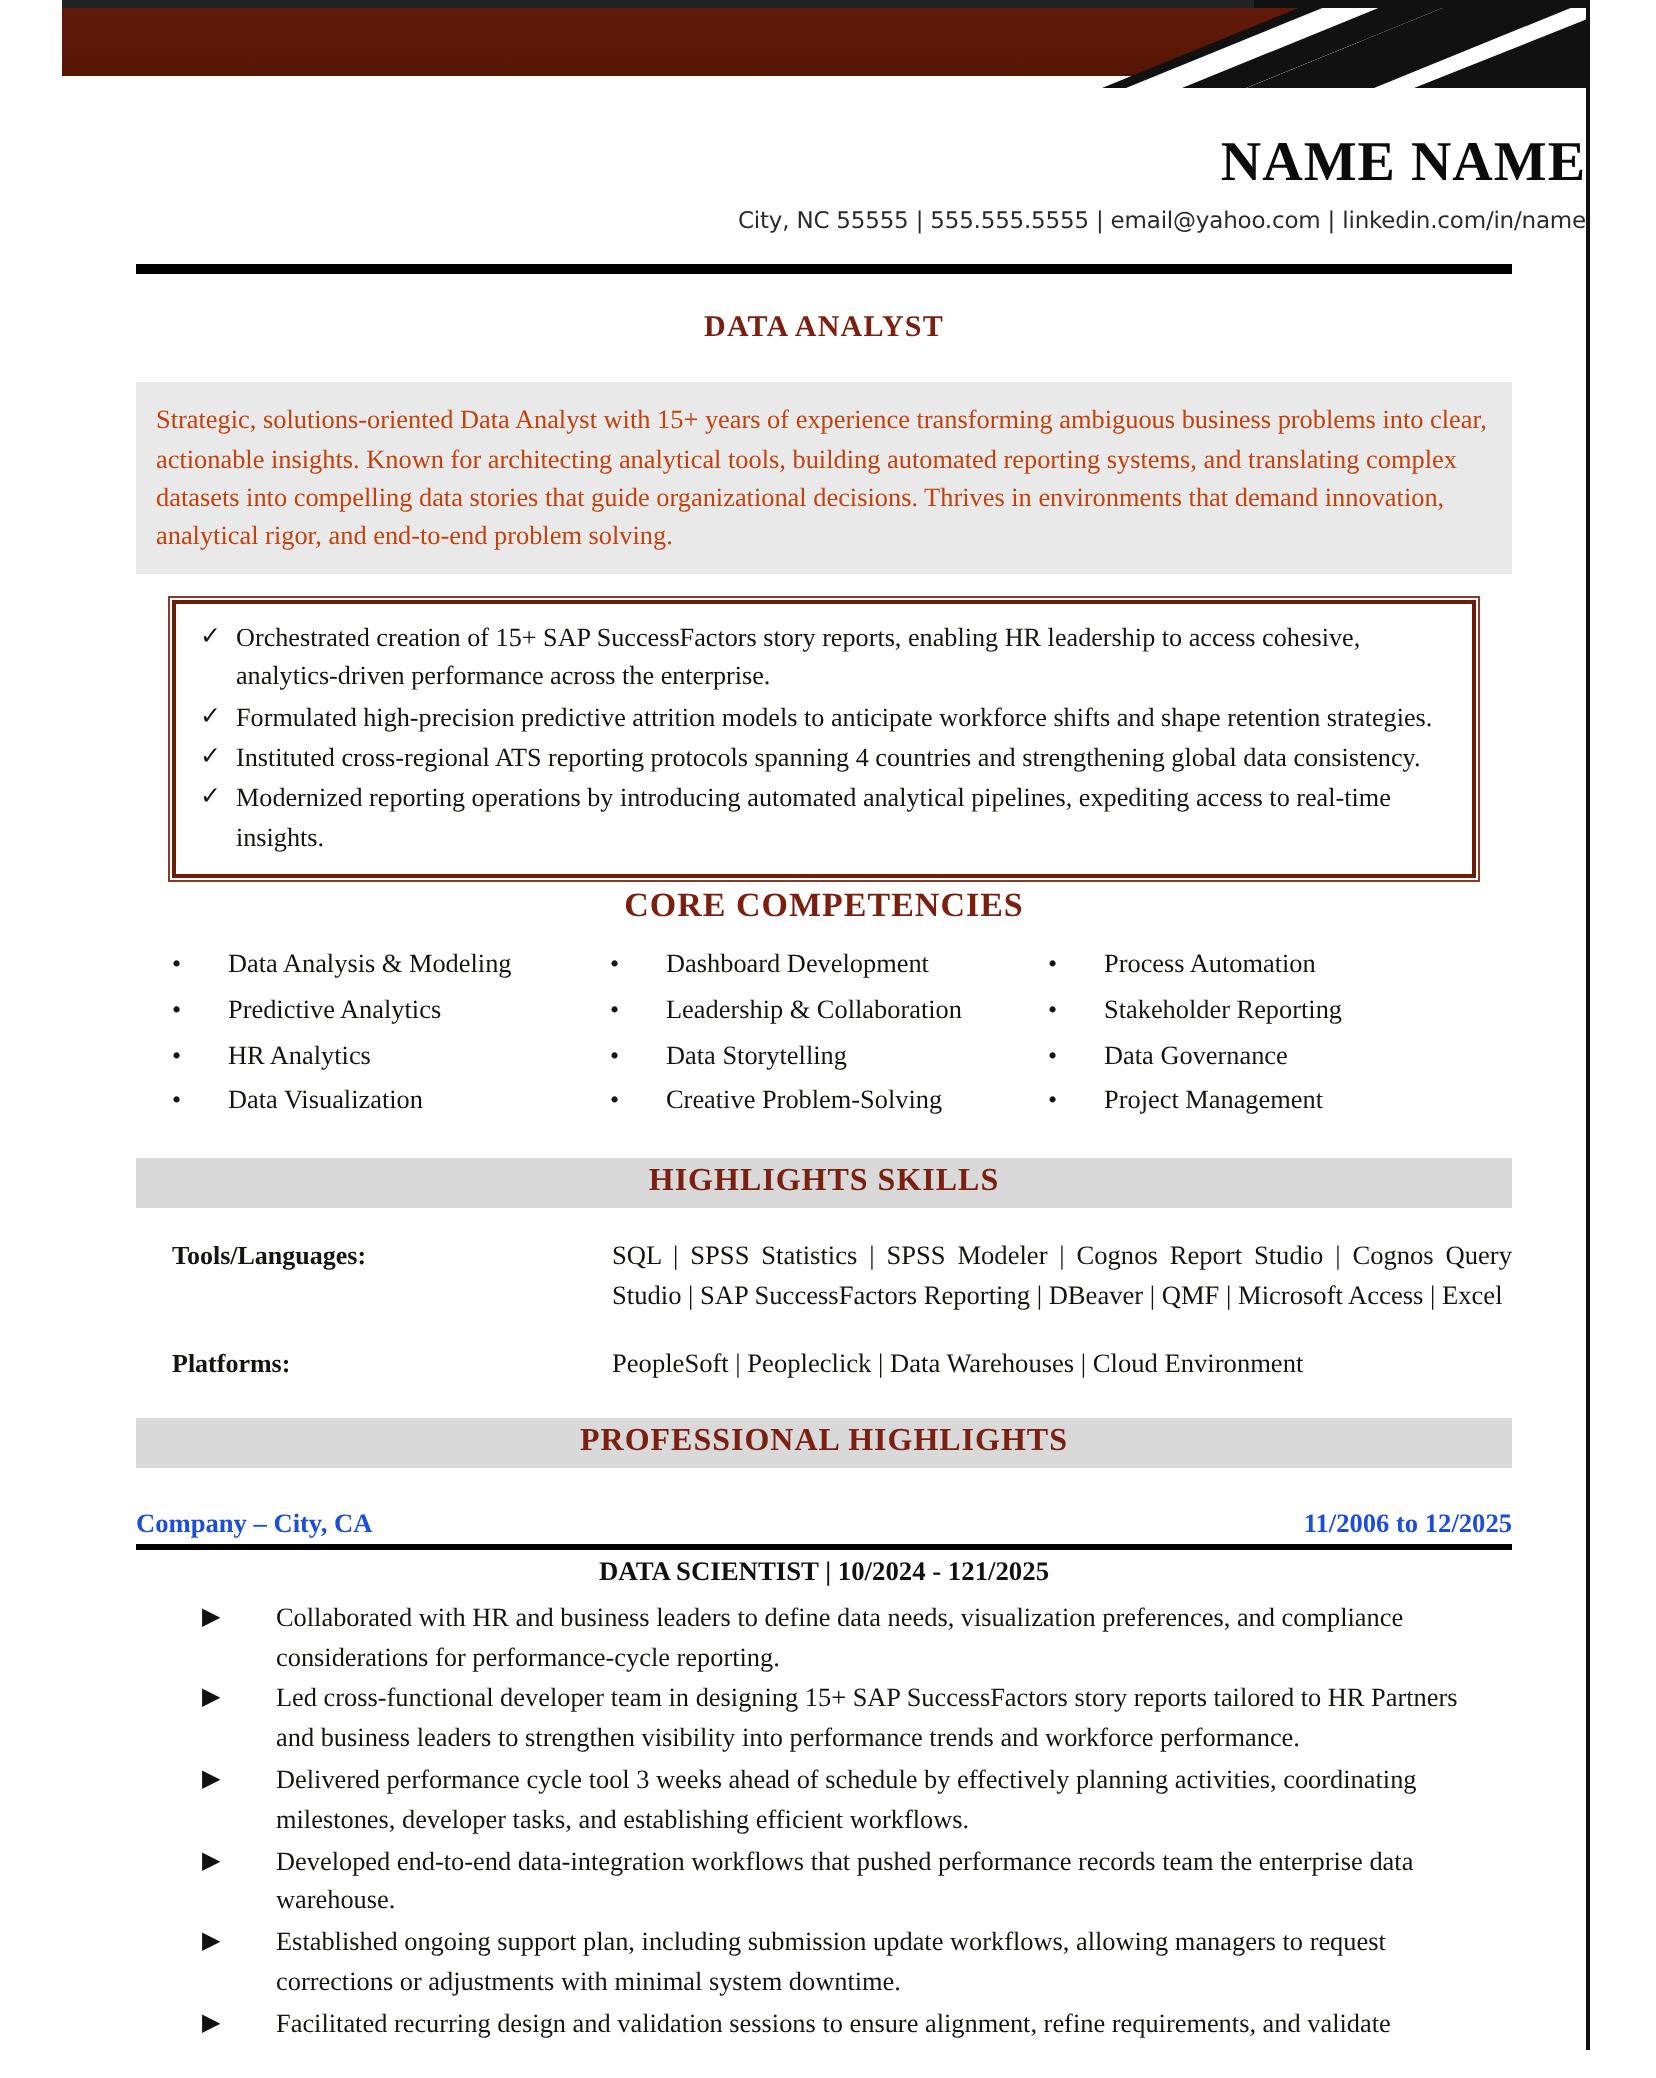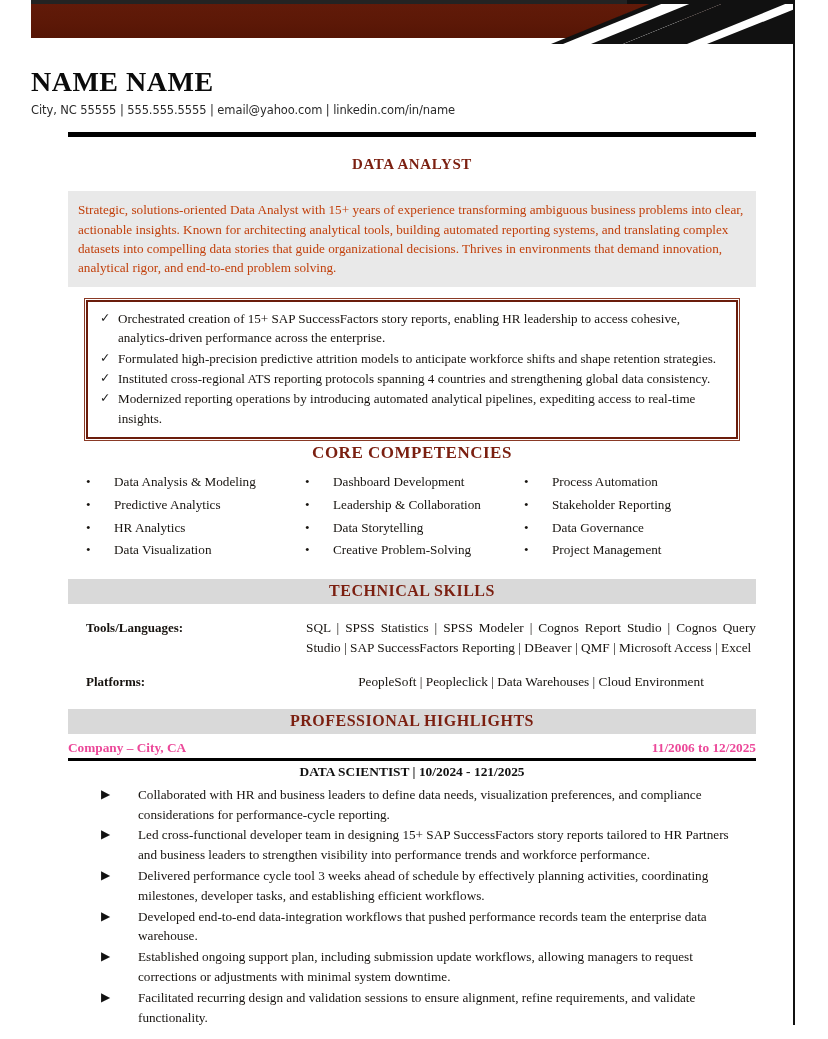--- a/index.html
+++ b/index.html
@@ -47,21 +47,21 @@
     background: linear-gradient(180deg, #611A09 0%, #5C1807 55%, #551505 100%);
   }
   .banner-stripes {
     position: absolute;
     left: 0; top: 0;
     width: 764px; height: 44px;
   }
 
   
   .name-block {
-    text-align: left;
+    text-align: right;
     padding-top: 23px;
   }
   .name {
     font-family: "Liberation Serif", serif;
     font-size: 28px;
     font-weight: bold;
     letter-spacing: 0.5px;
     color: #0b0b0b;
     line-height: 1.05;
   }
@@ -191,31 +191,31 @@
     box-sizing: border-box;
     line-height: 1.5;
   }
   .skill-val {
     flex: 1;
     font-size: 13.3px;
     line-height: 1.5;
     color: #17130f;
     text-align: justify;
   }
-  .skill-val.nojust { text-align: center; }
+  .skill-val.nojust { text-align: left; }
 
   
   .company-row {
-    margin: 6px 37px 0 37px;
+    margin: 20px 37px 0 37px;
     display: flex;
     justify-content: space-between;
     align-items: baseline;
     font-size: 13.3px;
     font-weight: bold;
-    color: #ec4899;
+    color: #1d4ed8;
     padding-bottom: 2px;
     border-bottom: 3px solid #000000;
   }
 
   .role-line {
     text-align: center;
     font-size: 13.4px;
     font-weight: bold;
     color: #111111;
     margin-top: 3px;
@@ -347,21 +347,21 @@
         <span class="comp-dot">•</span>
         <span>Data Governance</span>
       </div>
       <div class="comp-item">
         <span class="comp-dot">•</span>
         <span>Project Management</span>
       </div>
     </div>
   </div>
 
-  <div class="sec-band">TECHNICAL SKILLS</div>
+  <div class="sec-band">HIGHLIGHTS SKILLS</div>
 
   <div class="skills-wrap">
     <div class="skill-row">
       <div class="skill-label">Tools/Languages:</div>
       <div class="skill-val">SQL | SPSS Statistics | SPSS Modeler | Cognos Report Studio | Cognos Query Studio | SAP SuccessFactors Reporting | DBeaver | QMF | Microsoft Access | Excel</div>
     </div>
     <div class="skill-row">
       <div class="skill-label">Platforms:</div>
       <div class="skill-val nojust">PeopleSoft | Peopleclick | Data Warehouses | Cloud Environment</div>
     </div>

